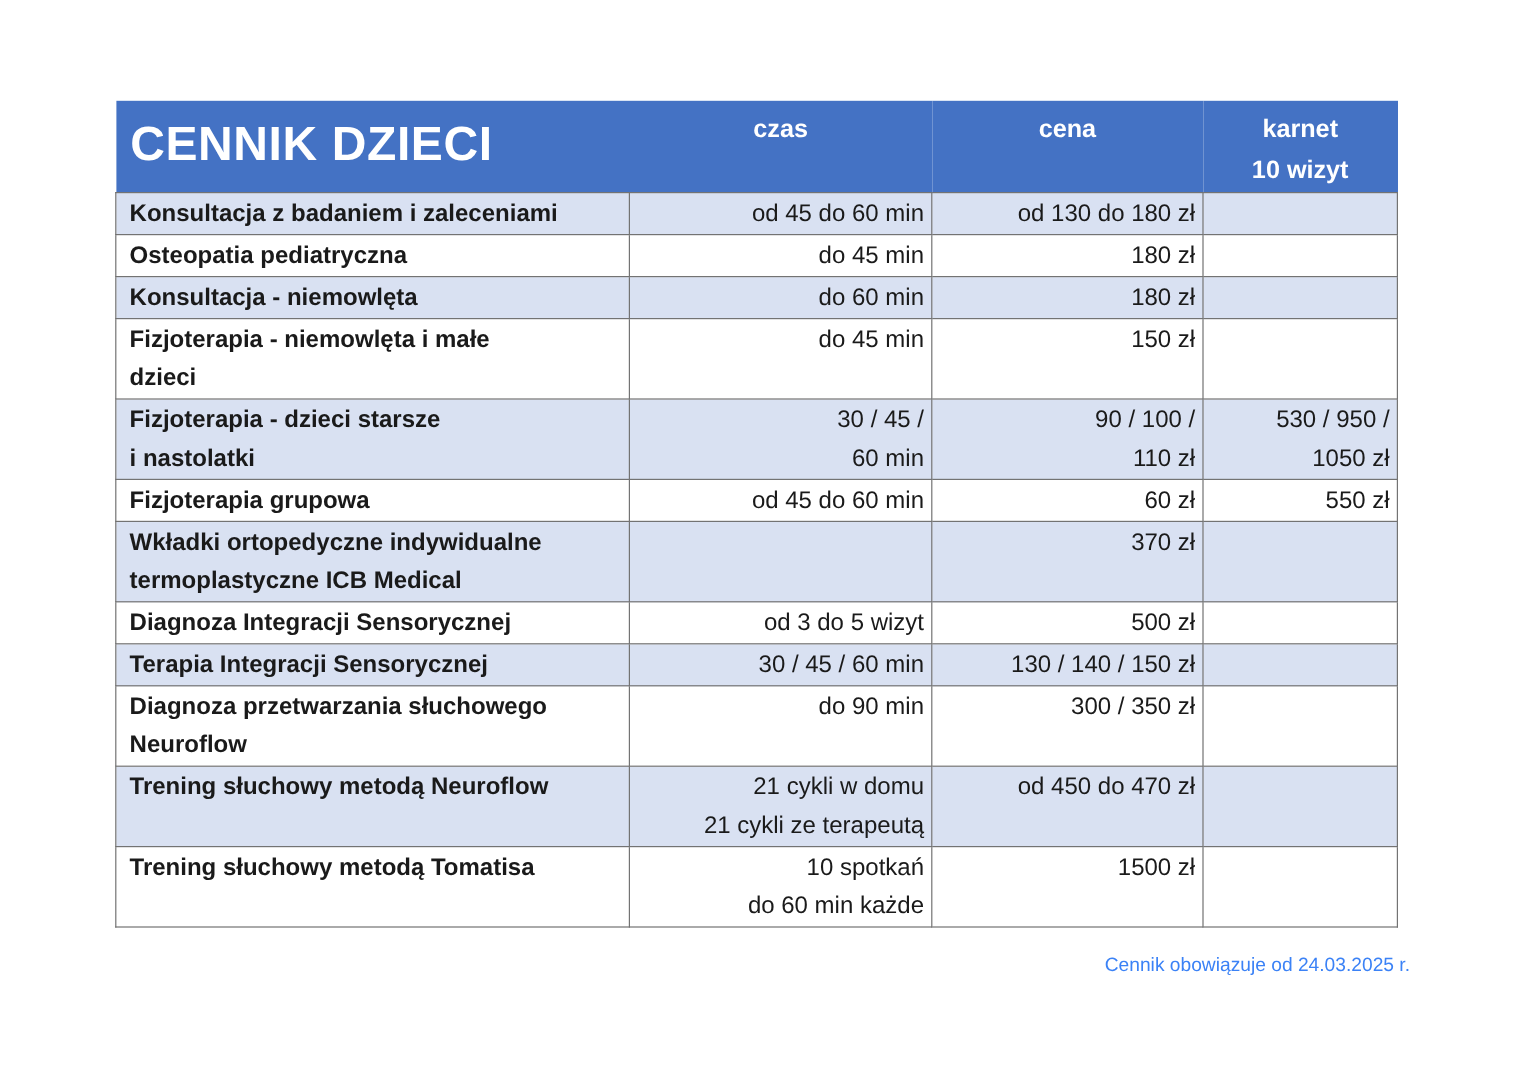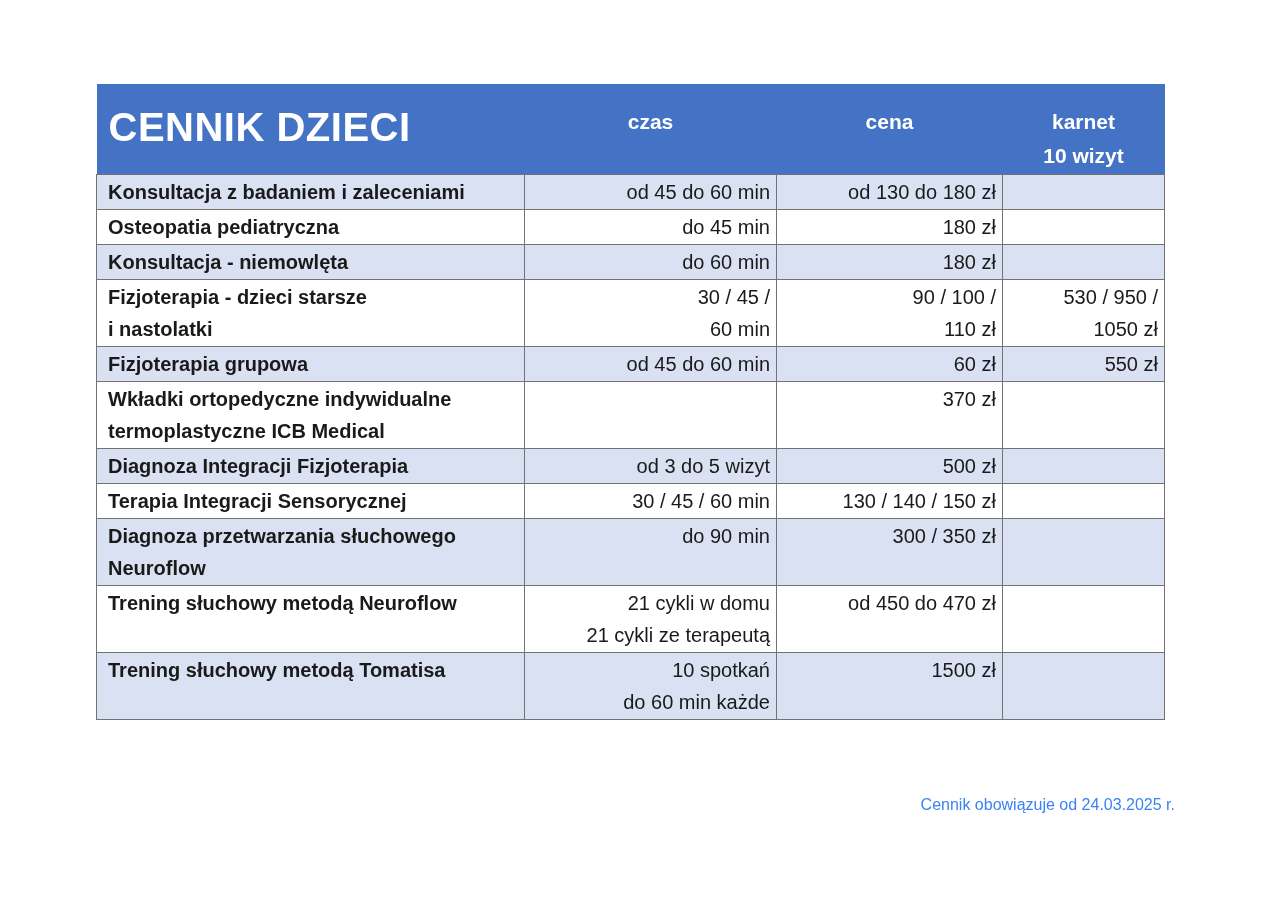--- a/index.html
+++ b/index.html
@@ -43,21 +43,21 @@
     vertical-align: middle;
     font-size: 40px;
     padding: 0 0 4px 12px;
     letter-spacing: 0.5px;
   }
   th.col-head {
     text-align: center;
     vertical-align: top;
     font-size: 21px;
     line-height: 34px;
-    padding-top: 21px;
+    padding-top: 7px;
   }
   
   tbody td {
     border: 1px solid #737373;
     font-size: 20px;
     line-height: 32px;
     vertical-align: top;
     padding: 1px 6px;
     white-space: pre-line;
     background: #ffffff;
@@ -120,20 +120,27 @@
             <td class="cell-cena">180 zł</td>
             <td class="cell-karnet"></td>
           </tr>
           <tr>
             <td class="cell-service">Konsultacja - niemowlęta</td>
             <td class="cell-czas">do 60 min</td>
             <td class="cell-cena">180 zł</td>
             <td class="cell-karnet"></td>
           </tr>
           <tr>
+            <td class="cell-service">Fizjoterapia - niemowlęta i małe
+dzieci</td>
+            <td class="cell-czas">do 45 min</td>
+            <td class="cell-cena">150 zł</td>
+            <td class="cell-karnet"></td>
+          </tr>
+          <tr>
             <td class="cell-service">Fizjoterapia - dzieci starsze
 i nastolatki</td>
             <td class="cell-czas">30 / 45 /
 60 min</td>
             <td class="cell-cena">90 / 100 /
 110 zł</td>
             <td class="cell-karnet">530 / 950 /
 1050 zł</td>
           </tr>
           <tr>
@@ -143,21 +150,21 @@
             <td class="cell-karnet">550 zł</td>
           </tr>
           <tr>
             <td class="cell-service">Wkładki ortopedyczne indywidualne
 termoplastyczne ICB Medical</td>
             <td class="cell-czas"></td>
             <td class="cell-cena">370 zł</td>
             <td class="cell-karnet"></td>
           </tr>
           <tr>
-            <td class="cell-service">Diagnoza Integracji Fizjoterapia</td>
+            <td class="cell-service">Diagnoza Integracji Sensorycznej</td>
             <td class="cell-czas">od 3 do 5 wizyt</td>
             <td class="cell-cena">500 zł</td>
             <td class="cell-karnet"></td>
           </tr>
           <tr>
             <td class="cell-service">Terapia Integracji Sensorycznej</td>
             <td class="cell-czas">30 / 45 / 60 min</td>
             <td class="cell-cena">130 / 140 / 150 zł</td>
             <td class="cell-karnet"></td>
           </tr>

